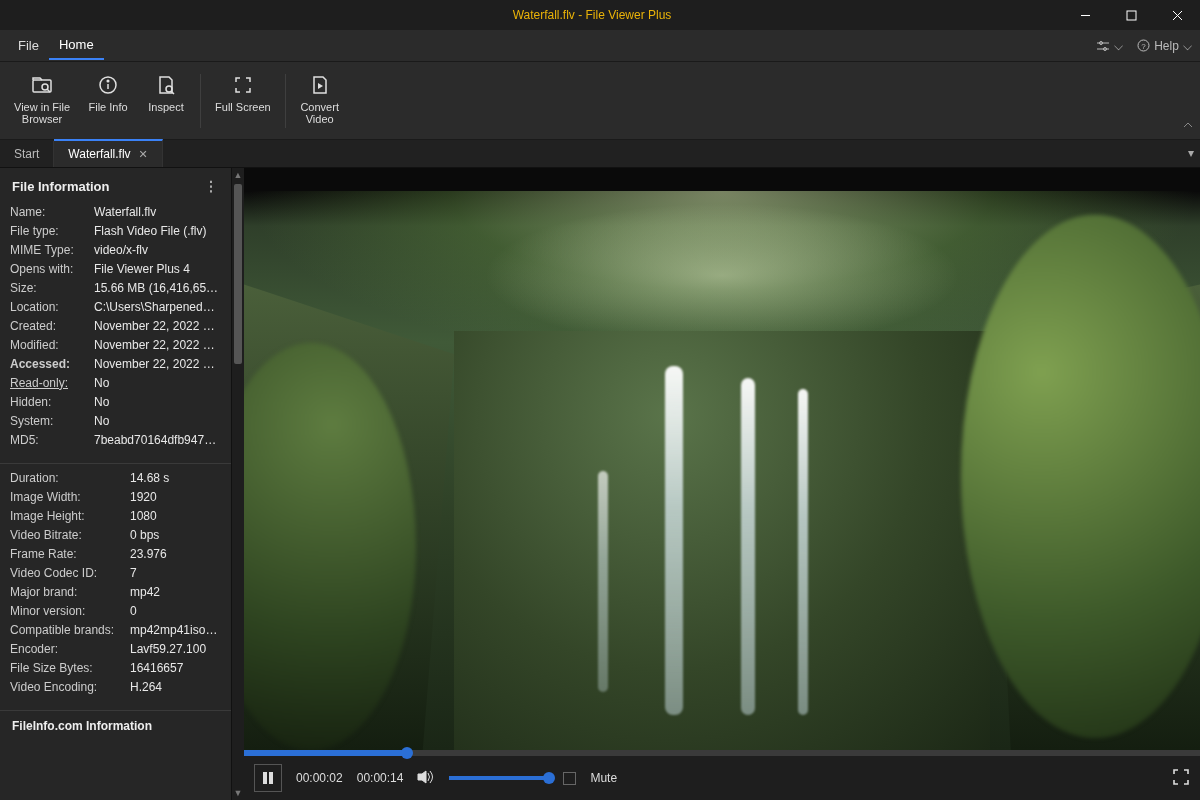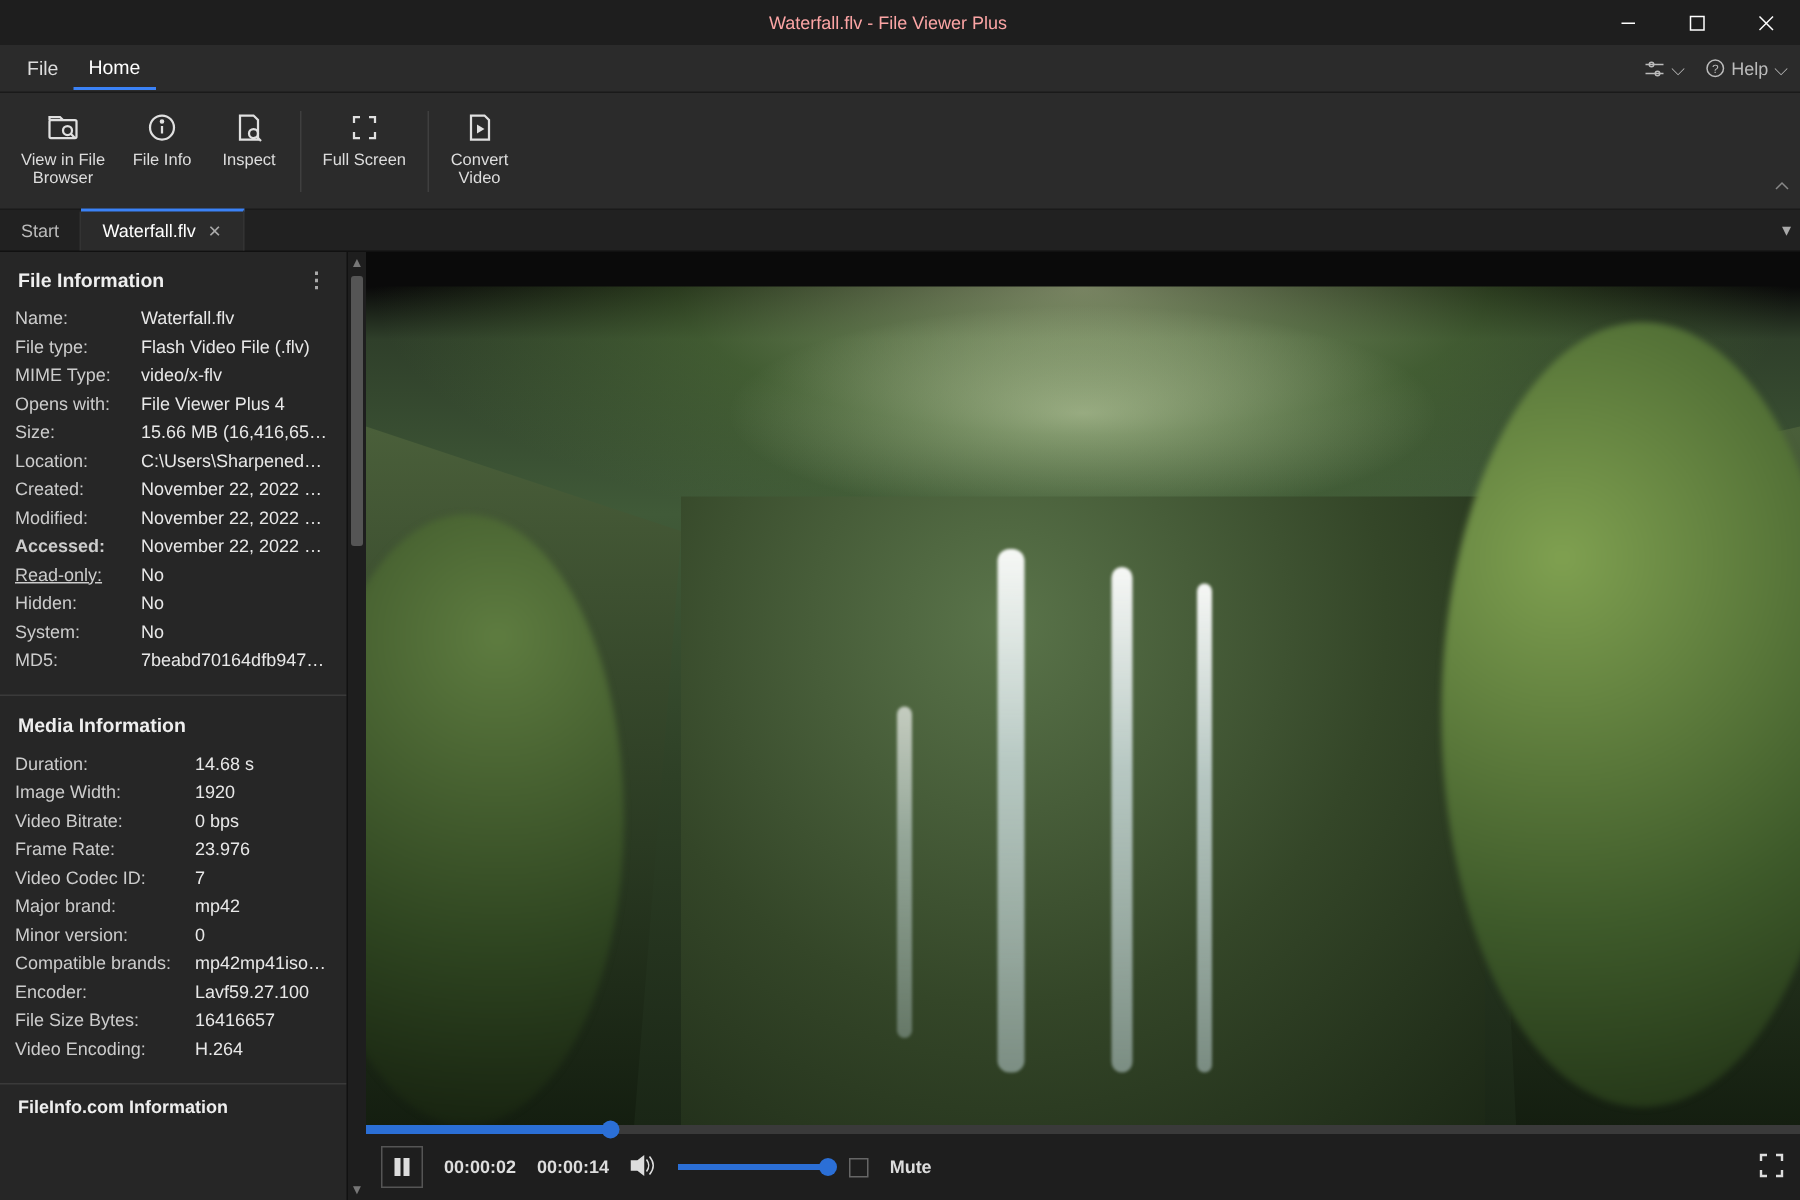--- a/index.html
+++ b/index.html
@@ -1,18 +1,18 @@
 <!DOCTYPE html>
 <html><head>
 <meta charset="utf-8">
 <style>
 * { margin: 0; padding: 0; box-sizing: border-box; font-family: "Segoe UI", Arial, sans-serif; }
 body { width: 1200px; height: 800px; background: #2b2b2b; color: #e0e0e0; overflow: hidden; display: flex; flex-direction: column; }
 .titlebar { height: 30px; background: #1e1e1e; display: flex; align-items: center; position: relative; }
-.titlebar-title { position: absolute; left: 0; right: 16px; text-align: center; font-size: 12px; color: #fca5a5; pointer-events: none; }
+.titlebar-title { position: absolute; left: 0; right: 16px; text-align: center; font-size: 12px; color: #eab308; pointer-events: none; }
 .titlebar-controls { position: absolute; right: 0; display: flex; height: 100%; }
 .titlebar-btn { width: 46px; display: flex; align-items: center; justify-content: center; cursor: pointer; }
 .titlebar-btn svg { stroke: #fff; stroke-width: 1; fill: none; }
 .menubar { height: 32px; background: #2b2b2b; display: flex; align-items: center; padding: 0 8px; border-bottom: 1px solid #1a1a1a; font-size: 13px; }
 .menu-item { padding: 6px 10px; cursor: pointer; color: #ddd; }
 .menu-item.active { color: #fff; border-bottom: 2px solid #3b82f6; }
 .menubar-right { margin-left: auto; display: flex; align-items: center; gap: 14px; color: #bbb; font-size: 12px; }
 .menubar-right .icon-btn { display: flex; align-items: center; gap: 4px; cursor: pointer; }
 .ribbon { height: 78px; background: #2b2b2b; display: flex; align-items: center; padding: 4px 6px; gap: 2px; border-bottom: 1px solid #1a1a1a; position: relative; }
 .ribbon-btn { display: flex; flex-direction: column; align-items: center; justify-content: flex-start; padding: 6px 8px; cursor: pointer; color: #ddd; font-size: 11px; text-align: center; min-width: 56px; height: 68px; }
@@ -33,21 +33,21 @@
 .info-row { display: flex; padding: 2.5px 0; }
 .info-label { width: 78px; color: #ccc; margin-right: 6px; white-space: nowrap; }
 .info-value { flex: 1; color: #e8e8e8; white-space: nowrap; overflow: hidden; text-overflow: ellipsis; }
 .section-divider { height: 1px; background: #3a3a3a; margin: 4px 0 2px; }
 .fileinfo-block { padding: 6px 12px 10px; font-size: 12px; }
 .fileinfo-title { font-weight: 600; color: #eee; margin-bottom: 6px; }
 .scrollbar { width: 12px; background: #1e1e1e; display: flex; flex-direction: column; align-items: center; }
 .scrollbar .arrow { height: 14px; width: 100%; display: flex; align-items: center; justify-content: center; color: #777; font-size: 9px; cursor: pointer; }
 .scrollbar .track { flex: 1; width: 100%; position: relative; }
 .scrollbar .thumb { position: absolute; left: 2px; right: 2px; top: 2px; height: 180px; background: #555; border-radius: 2px; cursor: pointer; }
-.content { flex: 1; background: #000; display: flex; flex-direction: column; font-weight: bold; }
+.content { flex: 1; background: #000; display: flex; flex-direction: column; }
 .video-area { flex: 1; position: relative; overflow: hidden; }
 .controls { height: 50px; background: #1e1e1e; display: flex; flex-direction: column; }
 .seekbar { height: 6px; background: #3a3a3a; position: relative; cursor: pointer; }
 .seekbar-fill { position: absolute; left: 0; top: 0; bottom: 0; width: 17%; background: #2b6fd6; }
 .seekbar-knob { position: absolute; top: -3px; left: 17%; width: 12px; height: 12px; border-radius: 50%; background: #2b6fd6; transform: translateX(-50%); }
 .controls-row { flex: 1; display: flex; align-items: center; padding: 0 10px; gap: 14px; font-size: 12px; color: #ddd; }
 .play-btn { width: 28px; height: 28px; border: 1px solid #555; display: flex; align-items: center; justify-content: center; cursor: pointer; }
 .volume-slider { width: 100px; height: 4px; background: #3a3a3a; position: relative; cursor: pointer; }
 .volume-fill { position: absolute; left: 0; top: 0; bottom: 0; width: 100%; background: #2b6fd6; }
 .volume-knob { position: absolute; right: -6px; top: -4px; width: 12px; height: 12px; border-radius: 50%; background: #2b6fd6; }
@@ -240,31 +240,32 @@
         <div class="info-row">
           <div class="info-label" style="width: 78px;">System:</div>
           <div class="info-value">No</div>
         </div>
         <div class="info-row">
           <div class="info-label" style="width: 78px;">MD5:</div>
           <div class="info-value">7beabd70164dfb94769…</div>
         </div>
       </div>
     <div class="section-divider"></div>
-    <div class="section-header">
-      <span>Media Information</span>
-    </div>
     <div class="info-list" id="media-rows">
         <div class="info-row">
           <div class="info-label" style="width: 114px;">Duration:</div>
           <div class="info-value">14.68 s</div>
         </div>
         <div class="info-row">
           <div class="info-label" style="width: 114px;">Image Width:</div>
           <div class="info-value">1920</div>
+        </div>
+        <div class="info-row">
+          <div class="info-label" style="width: 114px;">Image Height:</div>
+          <div class="info-value">1080</div>
         </div>
         <div class="info-row">
           <div class="info-label" style="width: 114px;">Video Bitrate:</div>
           <div class="info-value">0 bps</div>
         </div>
         <div class="info-row">
           <div class="info-label" style="width: 114px;">Frame Rate:</div>
           <div class="info-value">23.976</div>
         </div>
         <div class="info-row">

